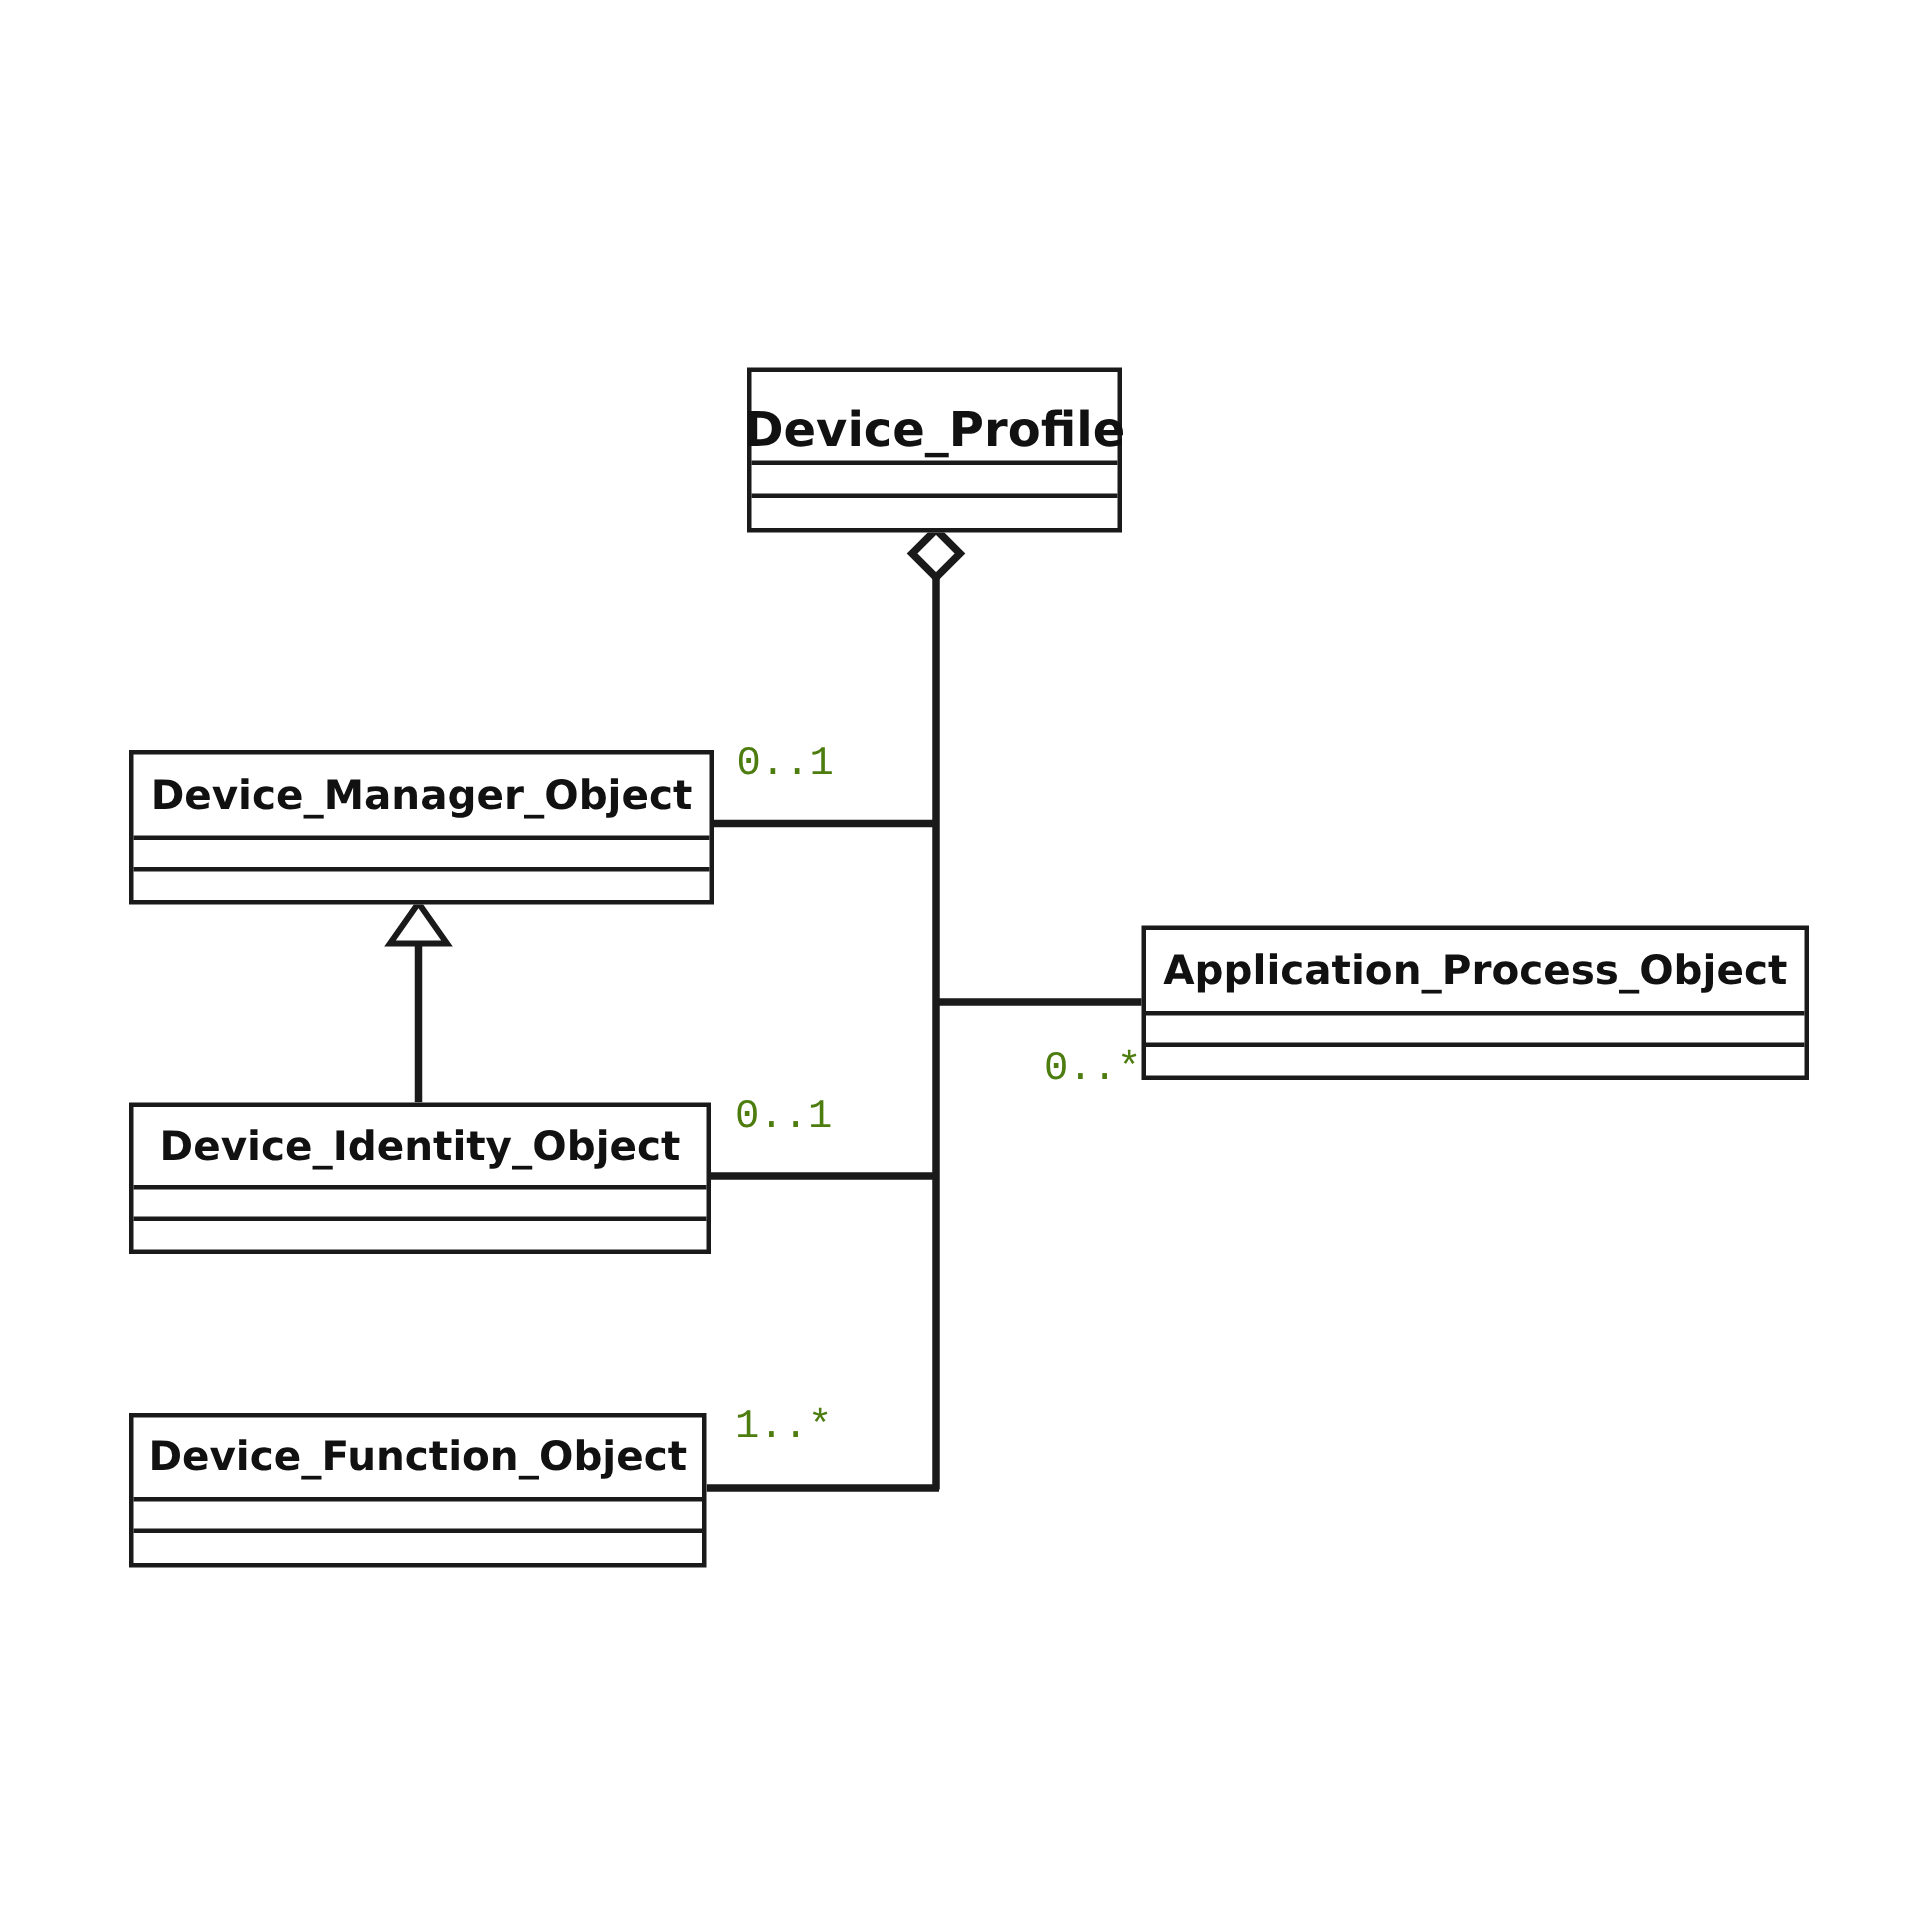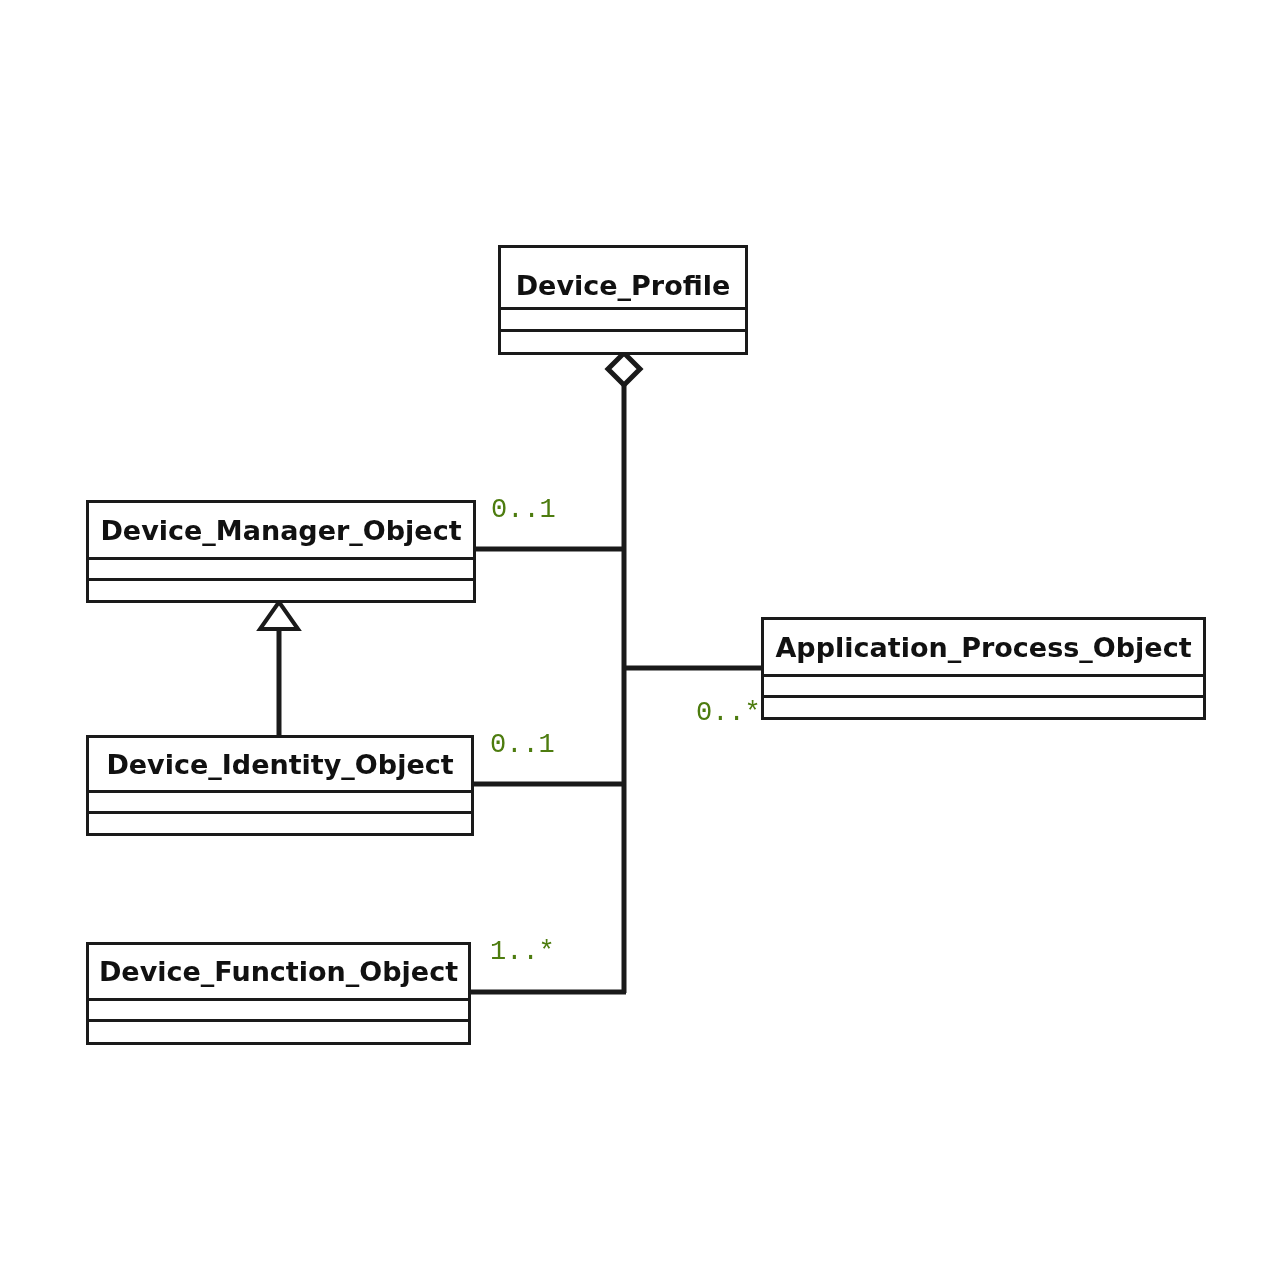--- a/index.html
+++ b/index.html
@@ -115,21 +115,21 @@
       </g>
 
       <g>
         <line x1="273" y1="729" x2="273" y2="620" stroke="#1a1a1a" stroke-width="5"></line>
         <polygon points="273,596 292,623 254,623" fill="#ffffff" stroke="#1a1a1a" stroke-width="4"></polygon>
       </g>
     </svg>
 
     <div class="uml-class" style="left:492px; top:239px; width:250px; height:110px;">
       <div class="uml-name-compartment" style="height:62px;">
-        <span class="uml-class-name" style="font-size:27px;margin-top:16px;">Device_Profile</span>
+        <span class="uml-class-name" style="font-size:32px;margin-top:16px;">Device_Profile</span>
       </div>
       <div class="uml-attr-compartment" style="height:22px;"></div>
       <div class="uml-op-compartment"></div>
     </div>
 
     <div class="uml-class" style="left:80px; top:494px; width:390px; height:103px;">
       <div class="uml-name-compartment" style="height:57px;">
         <span class="uml-class-name" style="font-size:27px;">Device_Manager_Object</span>
       </div>
       <div class="uml-attr-compartment" style="height:21px;"></div>

